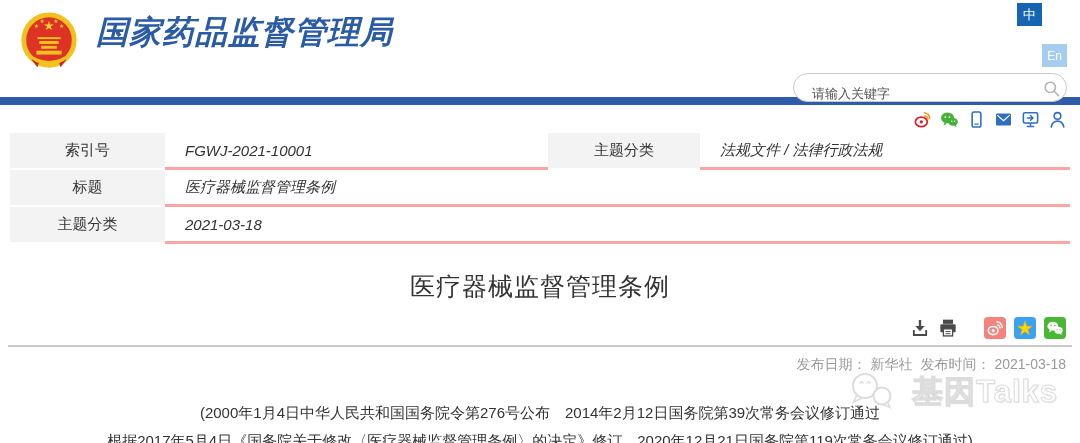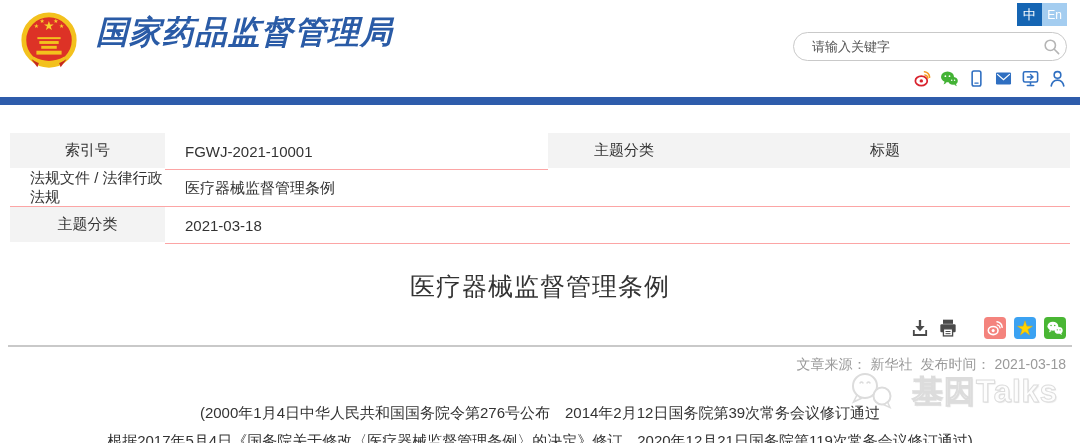--- a/index.html
+++ b/index.html
@@ -11,41 +11,41 @@
   .emblem { position: absolute; left: 18px; top: 8px; width: 62px; height: 68px; }
   .site-titles { position: absolute; left: 96px; top: 13px; }
   .site-title { font-size: 32px; font-weight: bold; color: #2a5ba6; letter-spacing: 1px; line-height: 38px; font-style: italic; }
   .site-subtitle { font-size: 15px; color: #3a6ab5; margin-top: 3px; letter-spacing: 0.2px; }
 
   .header-right { position: absolute; right: 13px; top: 3px; width: 274px; }
   .lang-row { display: flex; justify-content: flex-end; }
   .lang-btn { width: 25px; height: 23px; display: flex; align-items: center; justify-content: center;
               font-size: 13px; color: #fff; cursor: pointer; }
   .lang-zh { background: #1565b3; }
-  .lang-en { background: #a4cdf0; font-size: 12px; }
+  .lang-en { background: #a4cdf0; font-size: 12px; margin-top: 41px; }
 
   .search-pill { margin-top: 6px; width: 274px; height: 29px; border: 1px solid #c9c9c9;
-                 border-radius: 15px; display: flex; align-items: center; background: #fff; }
+                 border-radius: 15px; display: flex; align-items: flex-end; background: #fff; }
   .search-pill input { flex: 1; border: none; outline: none; background: transparent;
                        font-size: 13px; color: #444; padding-left: 18px;
                        font-family: "Liberation Sans", "DejaVu Sans", sans-serif; }
   .search-pill input::placeholder { color: #555; opacity: 1; }
   .search-icon-btn { width: 30px; height: 26px; display: flex; align-items: center; justify-content: center; cursor: pointer; }
 
   .social-row { margin-top: 8px; display: flex; justify-content: flex-end; align-items: center; gap: 8px; }
   .social-row .sicon { width: 19px; height: 19px; cursor: pointer; display: block; }
 
   .blue-bar { height: 8px; background: #2e5cab; }
 
   
   .info-table { margin: 28px 10px 14px 10px; display: grid;
                 grid-template-columns: 155px 383px 152px 1fr; grid-auto-rows: 37px; }
   .cell { display: flex; align-items: center; font-size: 15px; color: #333; }
   .th { background: #f3f3f3; justify-content: center; border-bottom: 2px solid #fff; }
-  .td { padding-left: 20px; border-bottom: 1px solid #fca5a5; }
+  .td { padding-left: 20px; border-bottom: 3px solid #fca5a5; font-style: italic; }
   .span3 { grid-column: 2 / 5; }
 
   
   .doc-title { margin-top: 26px; text-align: center; font-size: 25px; color: #333; font-weight: 500; letter-spacing: 1px; }
   .toolbar { margin-top: 14px; display: flex; justify-content: flex-end; align-items: center;
              gap: 8px; padding-right: 14px; }
   .tool-icon { width: 20px; height: 20px; cursor: pointer; display: block; }
   .share-icon { width: 22px; height: 22px; cursor: pointer; display: block; }
   .toolbar .gap { width: 10px; }
   .divider { margin: 6px 8px 0 8px; border-top: 2px solid #c9c9c9; }
@@ -140,23 +140,23 @@
       </div>
     </div>
   </div>
 
   <div class="blue-bar"></div>
 
   <div class="info-table">
     <div class="cell th">索引号</div>
     <div class="cell td">FGWJ-2021-10001</div>
     <div class="cell th">主题分类</div>
+    <div class="cell td">法规文件 / 法律行政法规</div>
+
     <div class="cell th">标题</div>
-
-    <div class="cell td">法规文件 / 法律行政法规</div>
     <div class="cell td span3">医疗器械监督管理条例</div>
 
     <div class="cell th">主题分类</div>
     <div class="cell td span3">2021-03-18</div>
   </div>
 
   <h1 class="doc-title">医疗器械监督管理条例</h1>
 
   <div class="toolbar">
     <svg class="tool-icon" viewBox="0 0 24 24" fill="#4a4a4a">
@@ -191,21 +191,21 @@
       <circle cx="7.7" cy="9.2" r="0.85" fill="#49b634"></circle>
       <circle cx="11.7" cy="9.2" r="0.85" fill="#49b634"></circle>
       <circle cx="14.5" cy="14" r="0.75" fill="#49b634"></circle>
       <circle cx="17.5" cy="14" r="0.75" fill="#49b634"></circle>
     </svg>
   </div>
 
   <div class="divider"></div>
 
   <div class="meta-line">
-    <span>文章来源：</span><span>新华社</span>
+    <span>发布日期：</span><span>新华社</span>
     <span>发布时间：</span><span>2021-03-18</span>
   </div>
 
   <div class="body-text">
     <div>(2000年1月4日中华人民共和国国务院令第276号公布　2014年2月12日国务院第39次常务会议修订通过</div>
     <div>根据2017年5月4日《国务院关于修改〈医疗器械监督管理条例〉的决定》修订　2020年12月21日国务院第119次常务会议修订通过)</div>
   </div>
 
   <div class="watermark">
     <svg width="48" height="42" viewBox="0 0 48 42">

